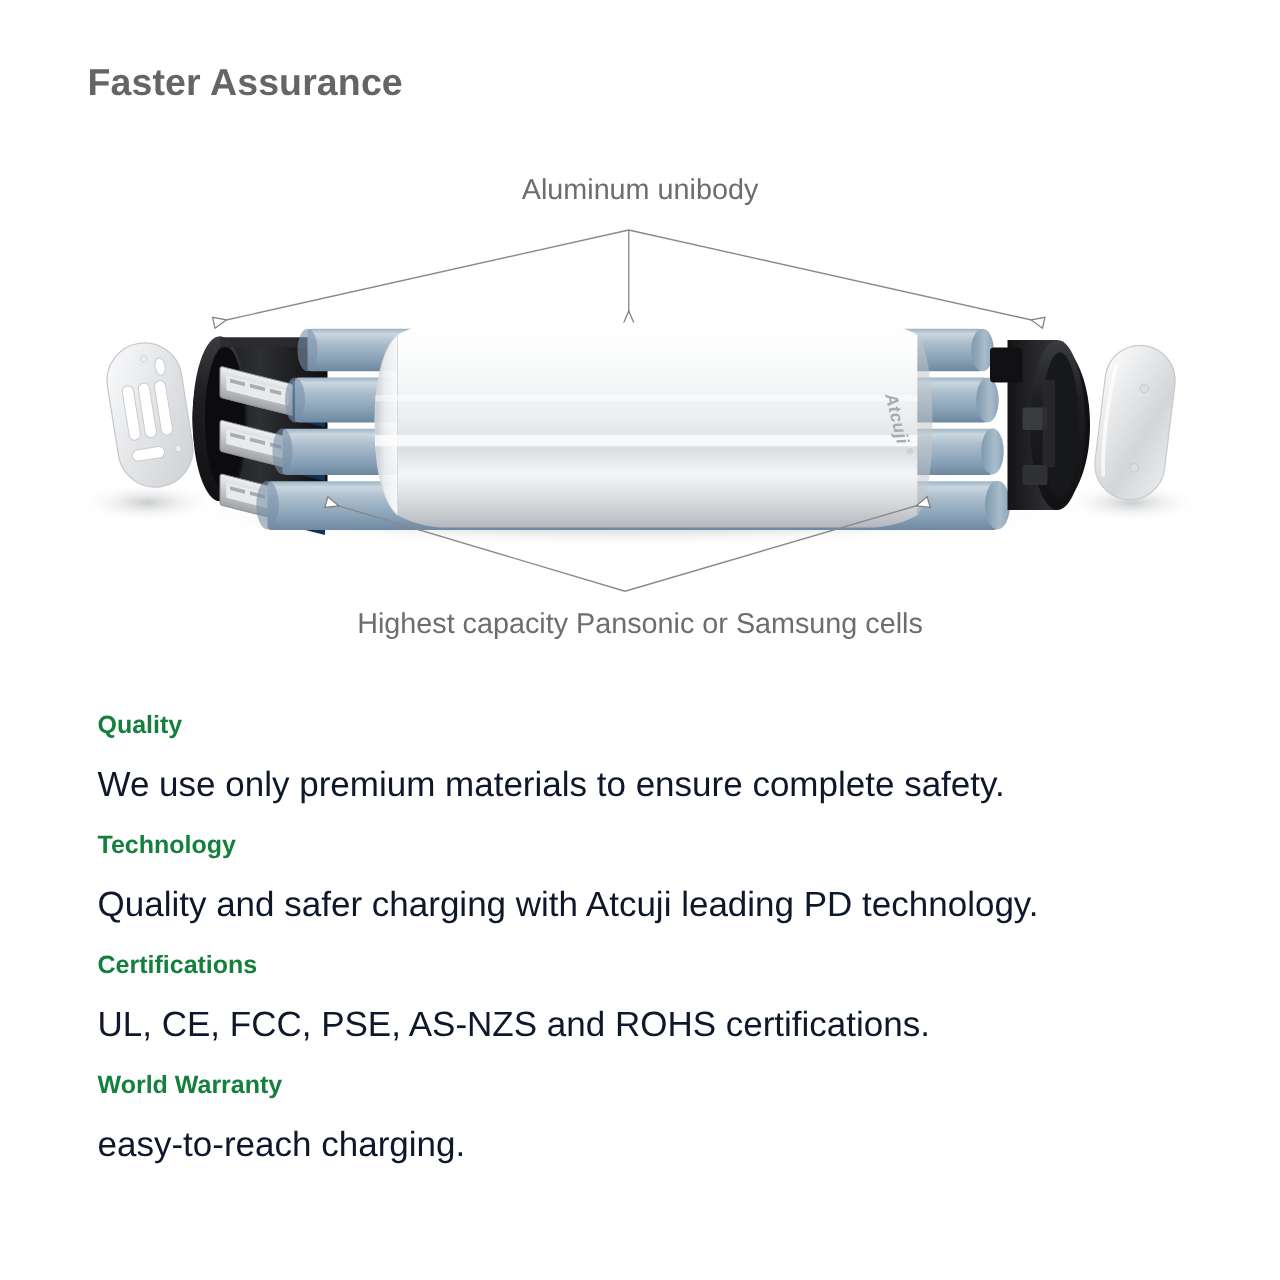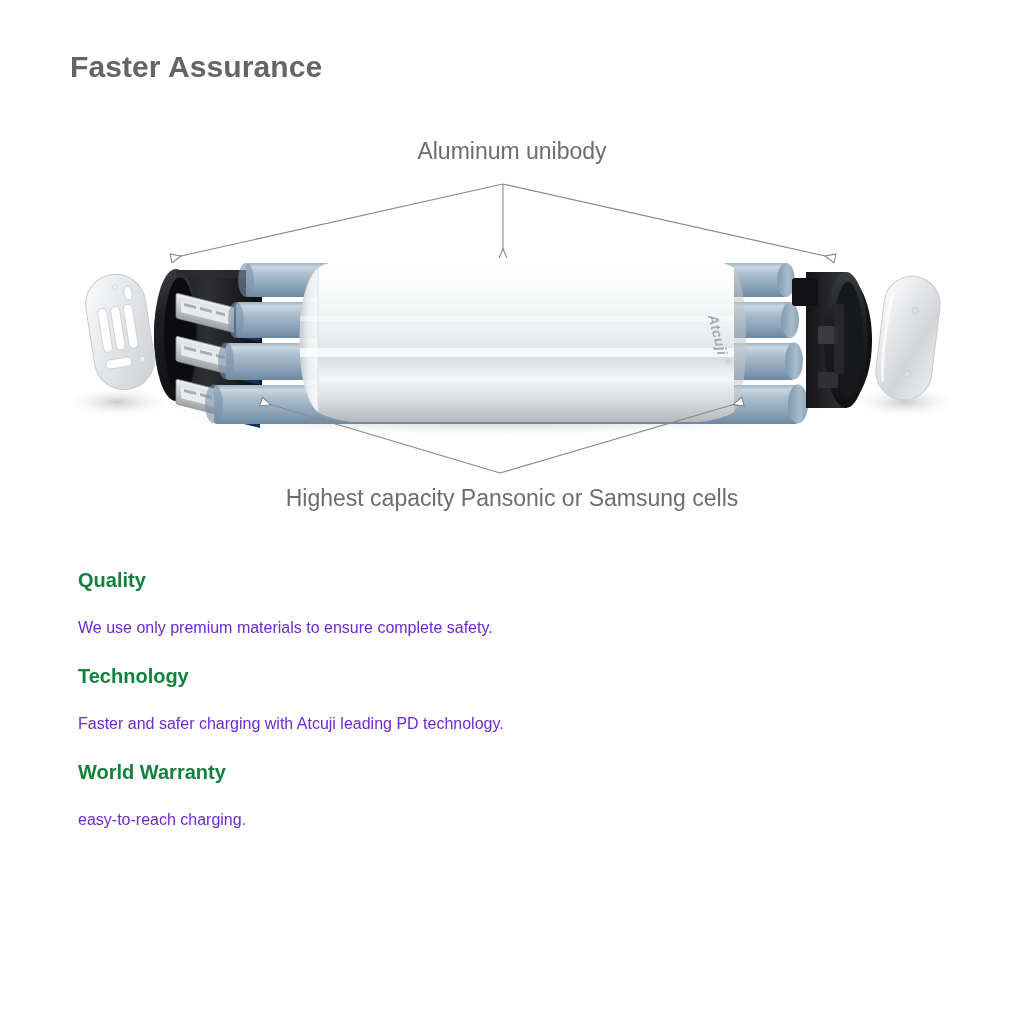--- a/index.html
+++ b/index.html
@@ -71,23 +71,23 @@
     width: 880px;
   }
   .copy .h {
     font-size: 20px;
     font-weight: bold;
     color: #15803d;
     line-height: 48px;
     white-space: nowrap;
   }
   .copy .p {
-    font-size: 16px;
+    font-size: 28px;
     font-weight: normal;
-    color: #6d28d9;
+    color: #0f172a;
     line-height: 48px;
     white-space: nowrap;
   }
 </style>
 </head>
 <body>
 
 <div class="page-title">Faster Assurance</div>
 
 <div class="diagram">
@@ -322,18 +322,20 @@
     </g>
   </svg>
 </div>
 
 <div class="copy">
 
   <div class="h">Quality</div>
   <div class="p">We use only premium materials to ensure complete safety.</div>
 
   <div class="h">Technology</div>
-  <div class="p">Faster and safer charging with Atcuji leading PD technology.</div>
-
+  <div class="p">Quality and safer charging with Atcuji leading PD technology.</div>
+
+  <div class="h">Certifications</div>
+  <div class="p">UL, CE, FCC, PSE, AS-NZS and ROHS certifications.</div>
 
   <div class="h">World Warranty</div>
   <div class="p">easy-to-reach charging.</div>
 </div>
 
 </body></html>

